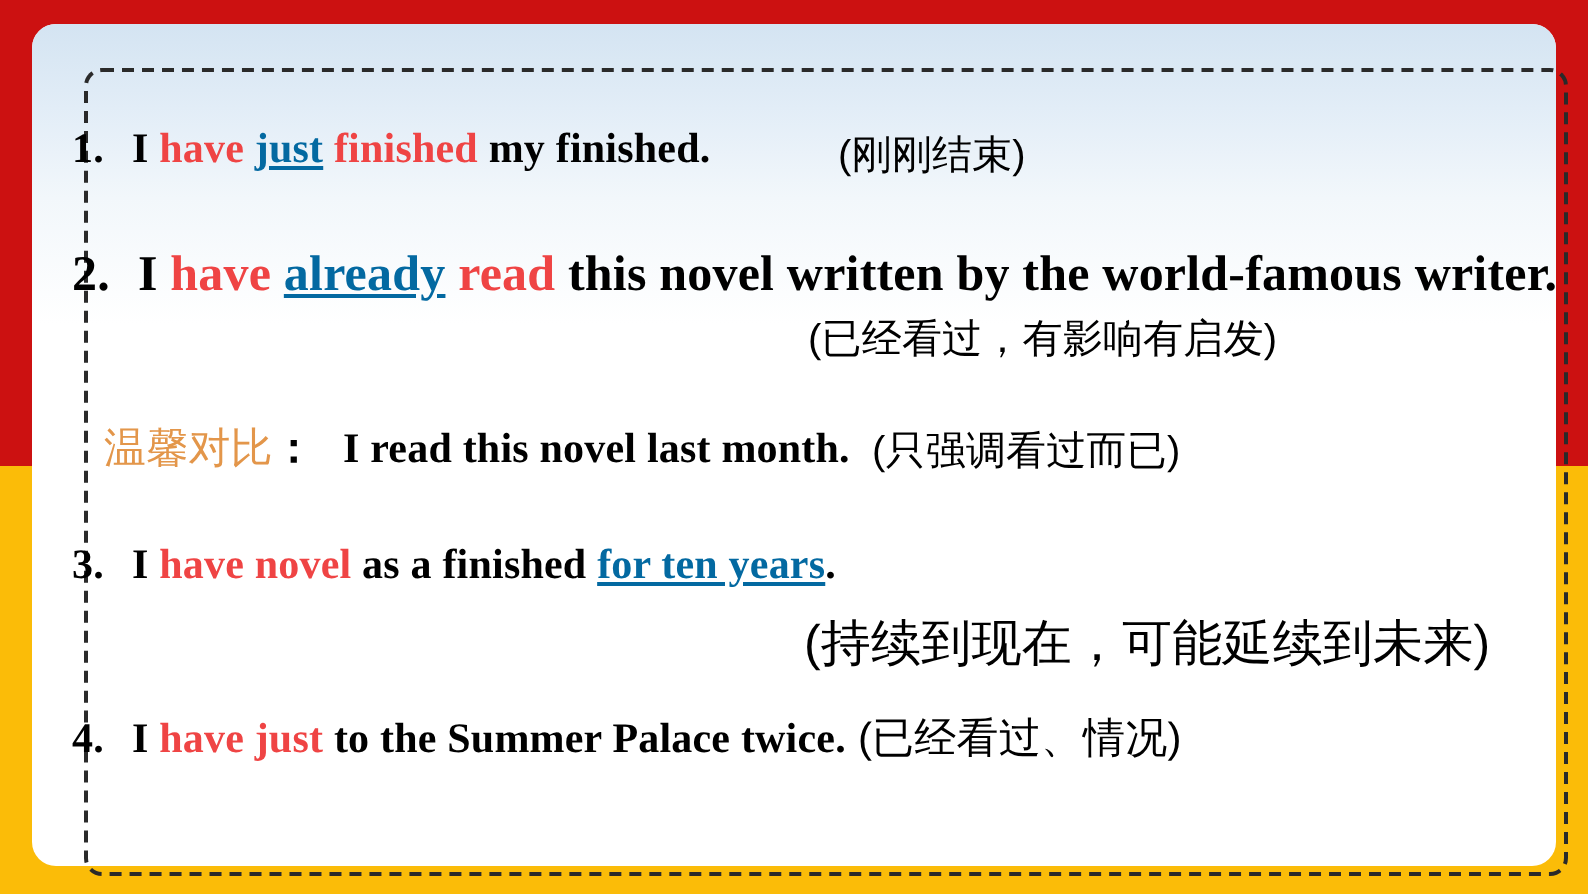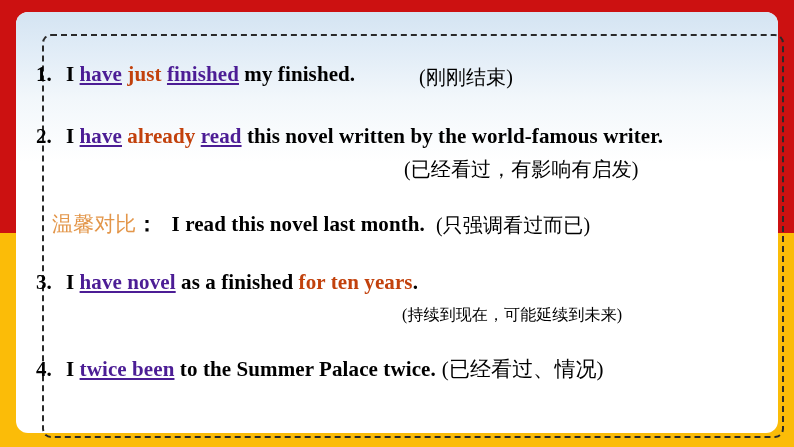--- a/index.html
+++ b/index.html
@@ -77,41 +77,41 @@
   .line {
     position: absolute;
     white-space: nowrap;
     font-weight: bold;
     color: #000000;
     letter-spacing: 0.1px;
   }
 
   .en { font-family: "Liberation Serif", "DejaVu Serif", serif; }
   .cn {
-    font-family: Liberation Serif, serif;
+    font-family: Liberation Sans, sans-serif;
     font-weight: normal;
   }
 
-  .red   { color: #4c1d95; text-decoration: underline; }
-  .green { color: #c2410c; }
+  .red   { color: #ef4444; }
+  .green { color: #0369a1; text-decoration: underline; }
   .tan   { color: #E3964A; }
   .num   { font-weight: bold; color: #000; }
 
   
   #l1      { left: 36px;  top: 62px;  font-size: 21px; }
   #l1note  { left: 419px; top: 64px;  font-size: 20px; }
 
-  #l2      { left: 36px;  top: 124px; font-size: 21px; text-align: right; }
+  #l2      { left: 36px;  top: 124px; font-size: 25px; text-align: right; }
   #l2note  { left: 404px; top: 156px; font-size: 20px; }
 
   #l3      { left: 52px;  top: 210px; font-size: 21px; }
   #l3note  { left: 436px; top: 212px; font-size: 20px; }
 
   #l4      { left: 36px;  top: 270px; font-size: 21px; }
-  #l4note  { left: 402px; top: 305px; font-size: 16px; }
+  #l4note  { left: 402px; top: 305px; font-size: 25px; }
 
   #l5      { left: 36px;  top: 355px; font-size: 21px; }
 
   .sp { display: inline-block; width: 14px; }
 </style>
 </head>
 <body>
 
 <div id="slide">
 
@@ -130,16 +130,16 @@
 
     <div class="line en" id="l2"><span class="num">2.</span><span class="sp"></span><span>I</span> <span class="red">have</span> <span class="green">already</span> <span class="red">read</span> <span>this novel written by the world-famous writer.</span></div>
     <div class="line en" id="l3"><span class="tan cn">温馨对比</span><span>：</span><span class="sp"></span><span>I read this novel last month.</span></div>
 
     <div class="line cn" id="l2note">(已经看过，有影响有启发)</div>
     <div class="line cn" id="l3note">(只强调看过而已)</div>
 
     <div class="line en" id="l4"><span class="num">3.</span><span class="sp"></span><span>I</span> <span class="red">have novel</span> <span>as a finished</span> <span class="green">for ten years</span><span>.</span></div>
     <div class="line cn" id="l4note">(持续到现在，可能延续到未来)</div>
 
-    <div class="line en" id="l5"><span class="num">4.</span><span class="sp"></span><span>I</span> <span class="red">twice been</span> <span>to the Summer Palace twice.</span><span class="cn" style="margin-left:6px;">(已经看过、情况)</span></div>
+    <div class="line en" id="l5"><span class="num">4.</span><span class="sp"></span><span>I</span> <span class="red">have just</span> <span>to the Summer Palace twice.</span><span class="cn" style="margin-left:6px;">(已经看过、情况)</span></div>
 
   </div>
 </div>
 
 </body></html>

